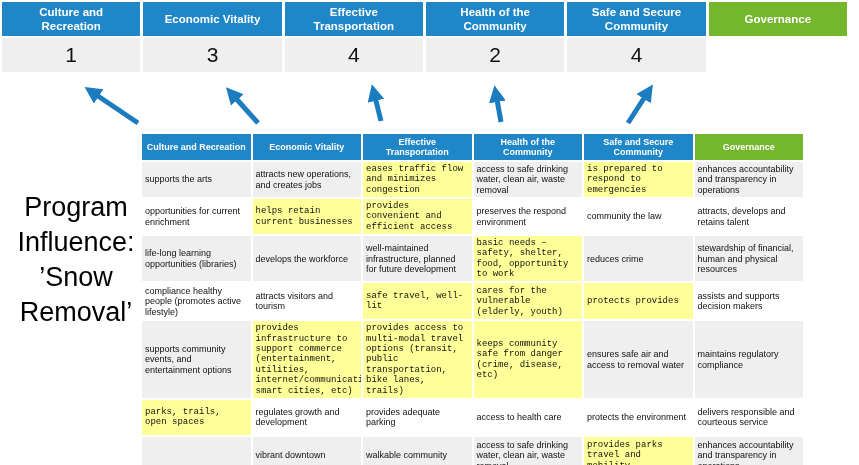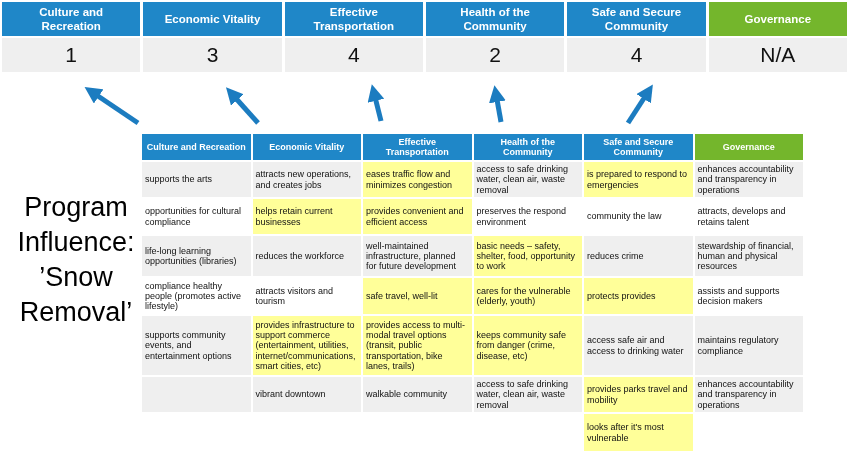--- a/index.html
+++ b/index.html
@@ -36,21 +36,21 @@
     font-size:9px;line-height:1.15;color:#111;
   }
   .matrix th,.matrix td{border:1px solid #fff;padding:2px 3px;overflow:hidden;}
   .matrix th{
     height:22px;color:#fff;font-weight:bold;font-size:9px;text-align:center;vertical-align:middle;
   }
   .matrix th.blue{background:var(--blue);}
   .matrix th.green{background:var(--green);}
   .matrix td{vertical-align:middle;text-align:left;background:#fff;}
   .matrix tr.shade td{background:var(--band);}
-  .matrix td.hl{background:var(--yellow) !important;}
+  .matrix td.hl{background:var(--yellow) !important;font-family:Liberation Mono, monospace;}
   .matrix tbody tr:nth-child(1) td{height:27px;}
   .matrix tbody tr:nth-child(2) td{height:31px;}
   .matrix tbody tr:nth-child(3) td{height:36px;}
   .matrix tbody tr:nth-child(4) td{height:32px;}
   .matrix tbody tr:nth-child(5) td{height:55px;}
   .matrix tbody tr:nth-child(6) td{height:31px;}
   .matrix tbody tr:nth-child(7) td{height:33px;}
   .matrix tbody tr:nth-child(8) td{height:32px;}
 </style>
 </head>
@@ -74,21 +74,20 @@
       <div class="bcol">
         <div class="bhead blue">Health of the Community</div>
         <div class="bscore">2</div>
       </div>
       <div class="bcol">
         <div class="bhead blue">Safe and Secure Community</div>
         <div class="bscore">4</div>
       </div>
       <div class="bcol">
         <div class="bhead green">Governance</div>
-        <div class="bscore">N/A</div>
       </div>
     </div>
 
   <div class="program-label">Program Influence: ’Snow Removal’</div>
 
   <svg class="arrows" width="859" height="465" viewBox="0 0 859 465">
     <defs>
       <marker id="ah" markerWidth="3.4" markerHeight="3.4" refX="1.6" refY="1.7" orient="auto">
         <path class="ah" d="M0,0 L3.4,1.7 L0,3.4 Z"></path>
       </marker>
@@ -114,50 +113,58 @@
     <tbody>
         <tr class="shade">
           <td>supports the arts</td>
           <td>attracts new operations, and creates jobs</td>
           <td class="hl">eases traffic flow and minimizes congestion</td>
           <td>access to safe drinking water, clean air, waste removal</td>
           <td class="hl">is prepared to respond to emergencies</td>
           <td>enhances accountability and transparency in operations</td>
         </tr>
         <tr>
-          <td>opportunities for cultural compliance</td>
+          <td>opportunities for current enrichment</td>
           <td class="hl">helps retain current businesses</td>
           <td class="hl">provides convenient and efficient access</td>
           <td>preserves the respond environment</td>
           <td>community the law</td>
           <td>attracts, develops and retains talent</td>
         </tr>
         <tr class="shade">
           <td>life-long learning opportunities (libraries)</td>
-          <td>reduces the workforce</td>
+          <td>develops the workforce</td>
           <td>well-maintained infrastructure, planned for future development</td>
           <td class="hl">basic needs – safety, shelter, food, opportunity to work</td>
           <td>reduces crime</td>
           <td>stewardship of financial, human and physical resources</td>
         </tr>
         <tr>
           <td>compliance healthy people (promotes active lifestyle)</td>
           <td>attracts visitors and tourism</td>
           <td class="hl">safe travel, well-lit</td>
           <td class="hl">cares for the vulnerable (elderly, youth)</td>
           <td class="hl">protects provides</td>
           <td>assists and supports decision makers</td>
         </tr>
         <tr class="shade">
           <td>supports community events, and entertainment options</td>
           <td class="hl">provides infrastructure to support commerce (entertainment, utilities, internet/communications, smart cities, etc)</td>
           <td class="hl">provides access to multi-modal travel options (transit, public transportation, bike lanes, trails)</td>
           <td class="hl">keeps community safe from danger (crime, disease, etc)</td>
-          <td>access safe air and access to drinking water</td>
+          <td>ensures safe air and access to removal water</td>
           <td>maintains regulatory compliance</td>
+        </tr>
+        <tr>
+          <td class="hl">parks, trails, open spaces</td>
+          <td>regulates growth and development</td>
+          <td>provides adequate parking</td>
+          <td>access to health care</td>
+          <td>protects the environment</td>
+          <td>delivers responsible and courteous service</td>
         </tr>
         <tr class="shade">
           <td></td>
           <td>vibrant downtown</td>
           <td>walkable community</td>
           <td>access to safe drinking water, clean air, waste removal</td>
           <td class="hl">provides parks travel and mobility</td>
           <td>enhances accountability and transparency in operations</td>
         </tr>
         <tr>

